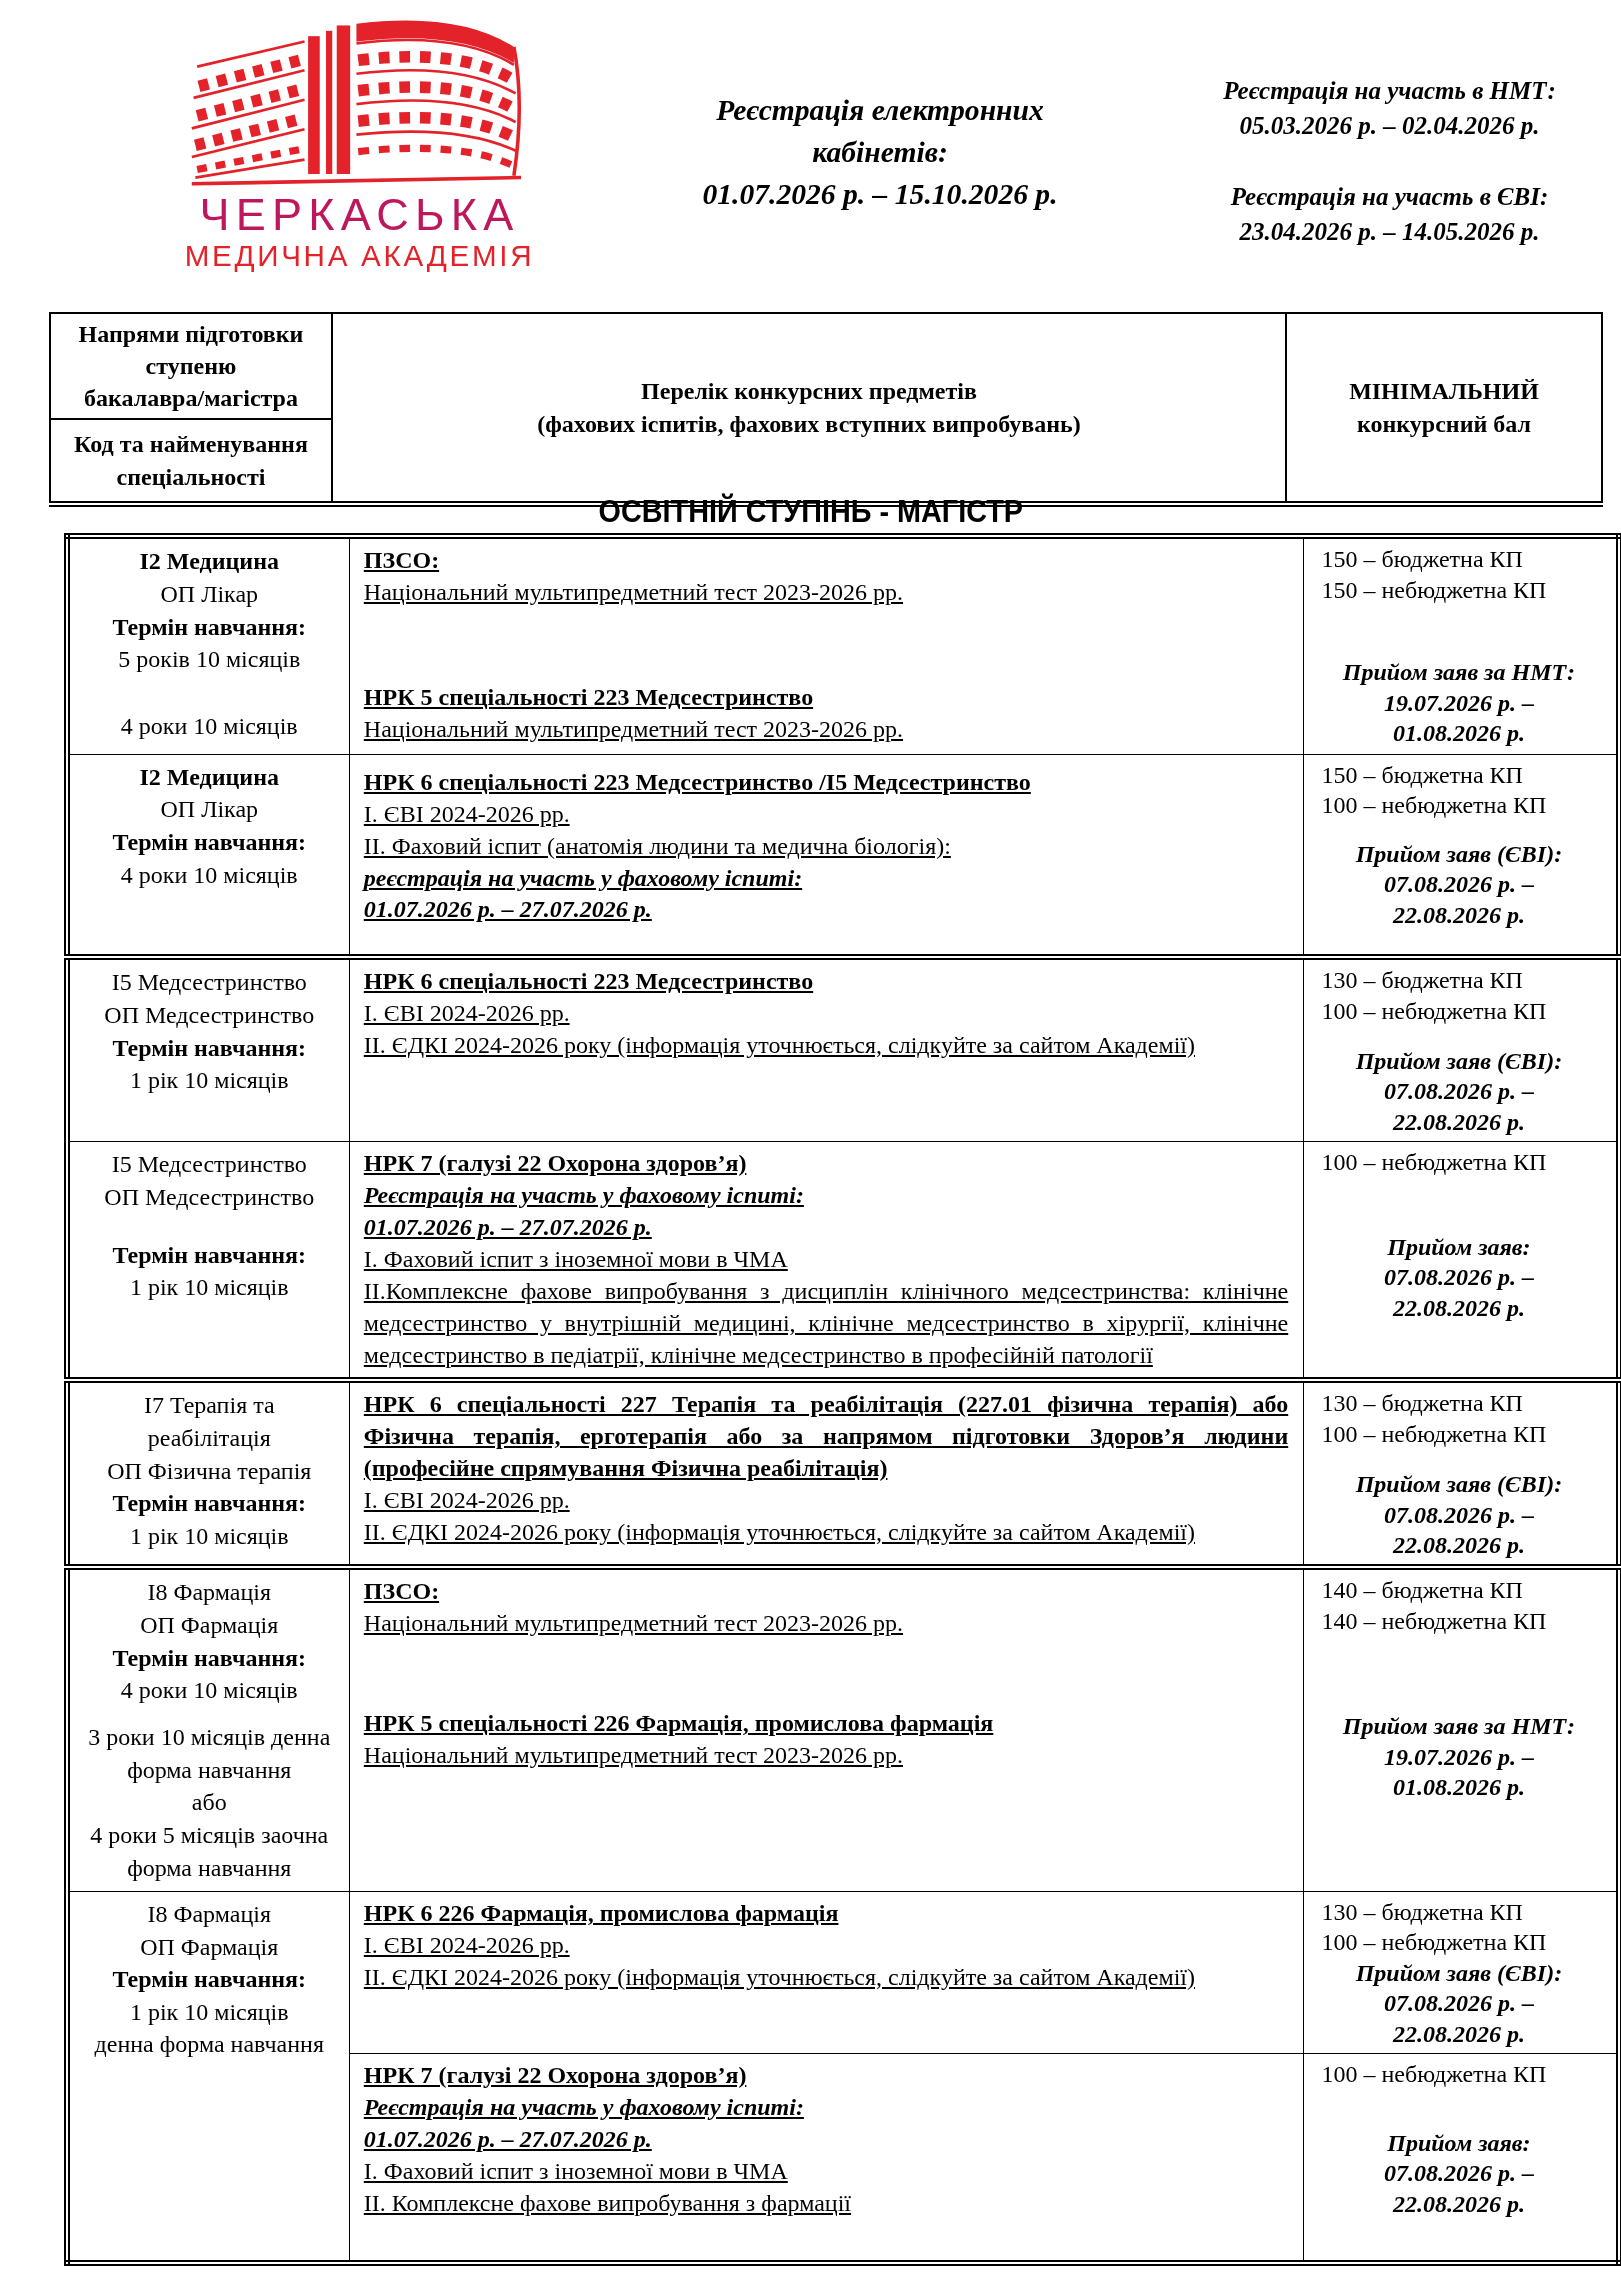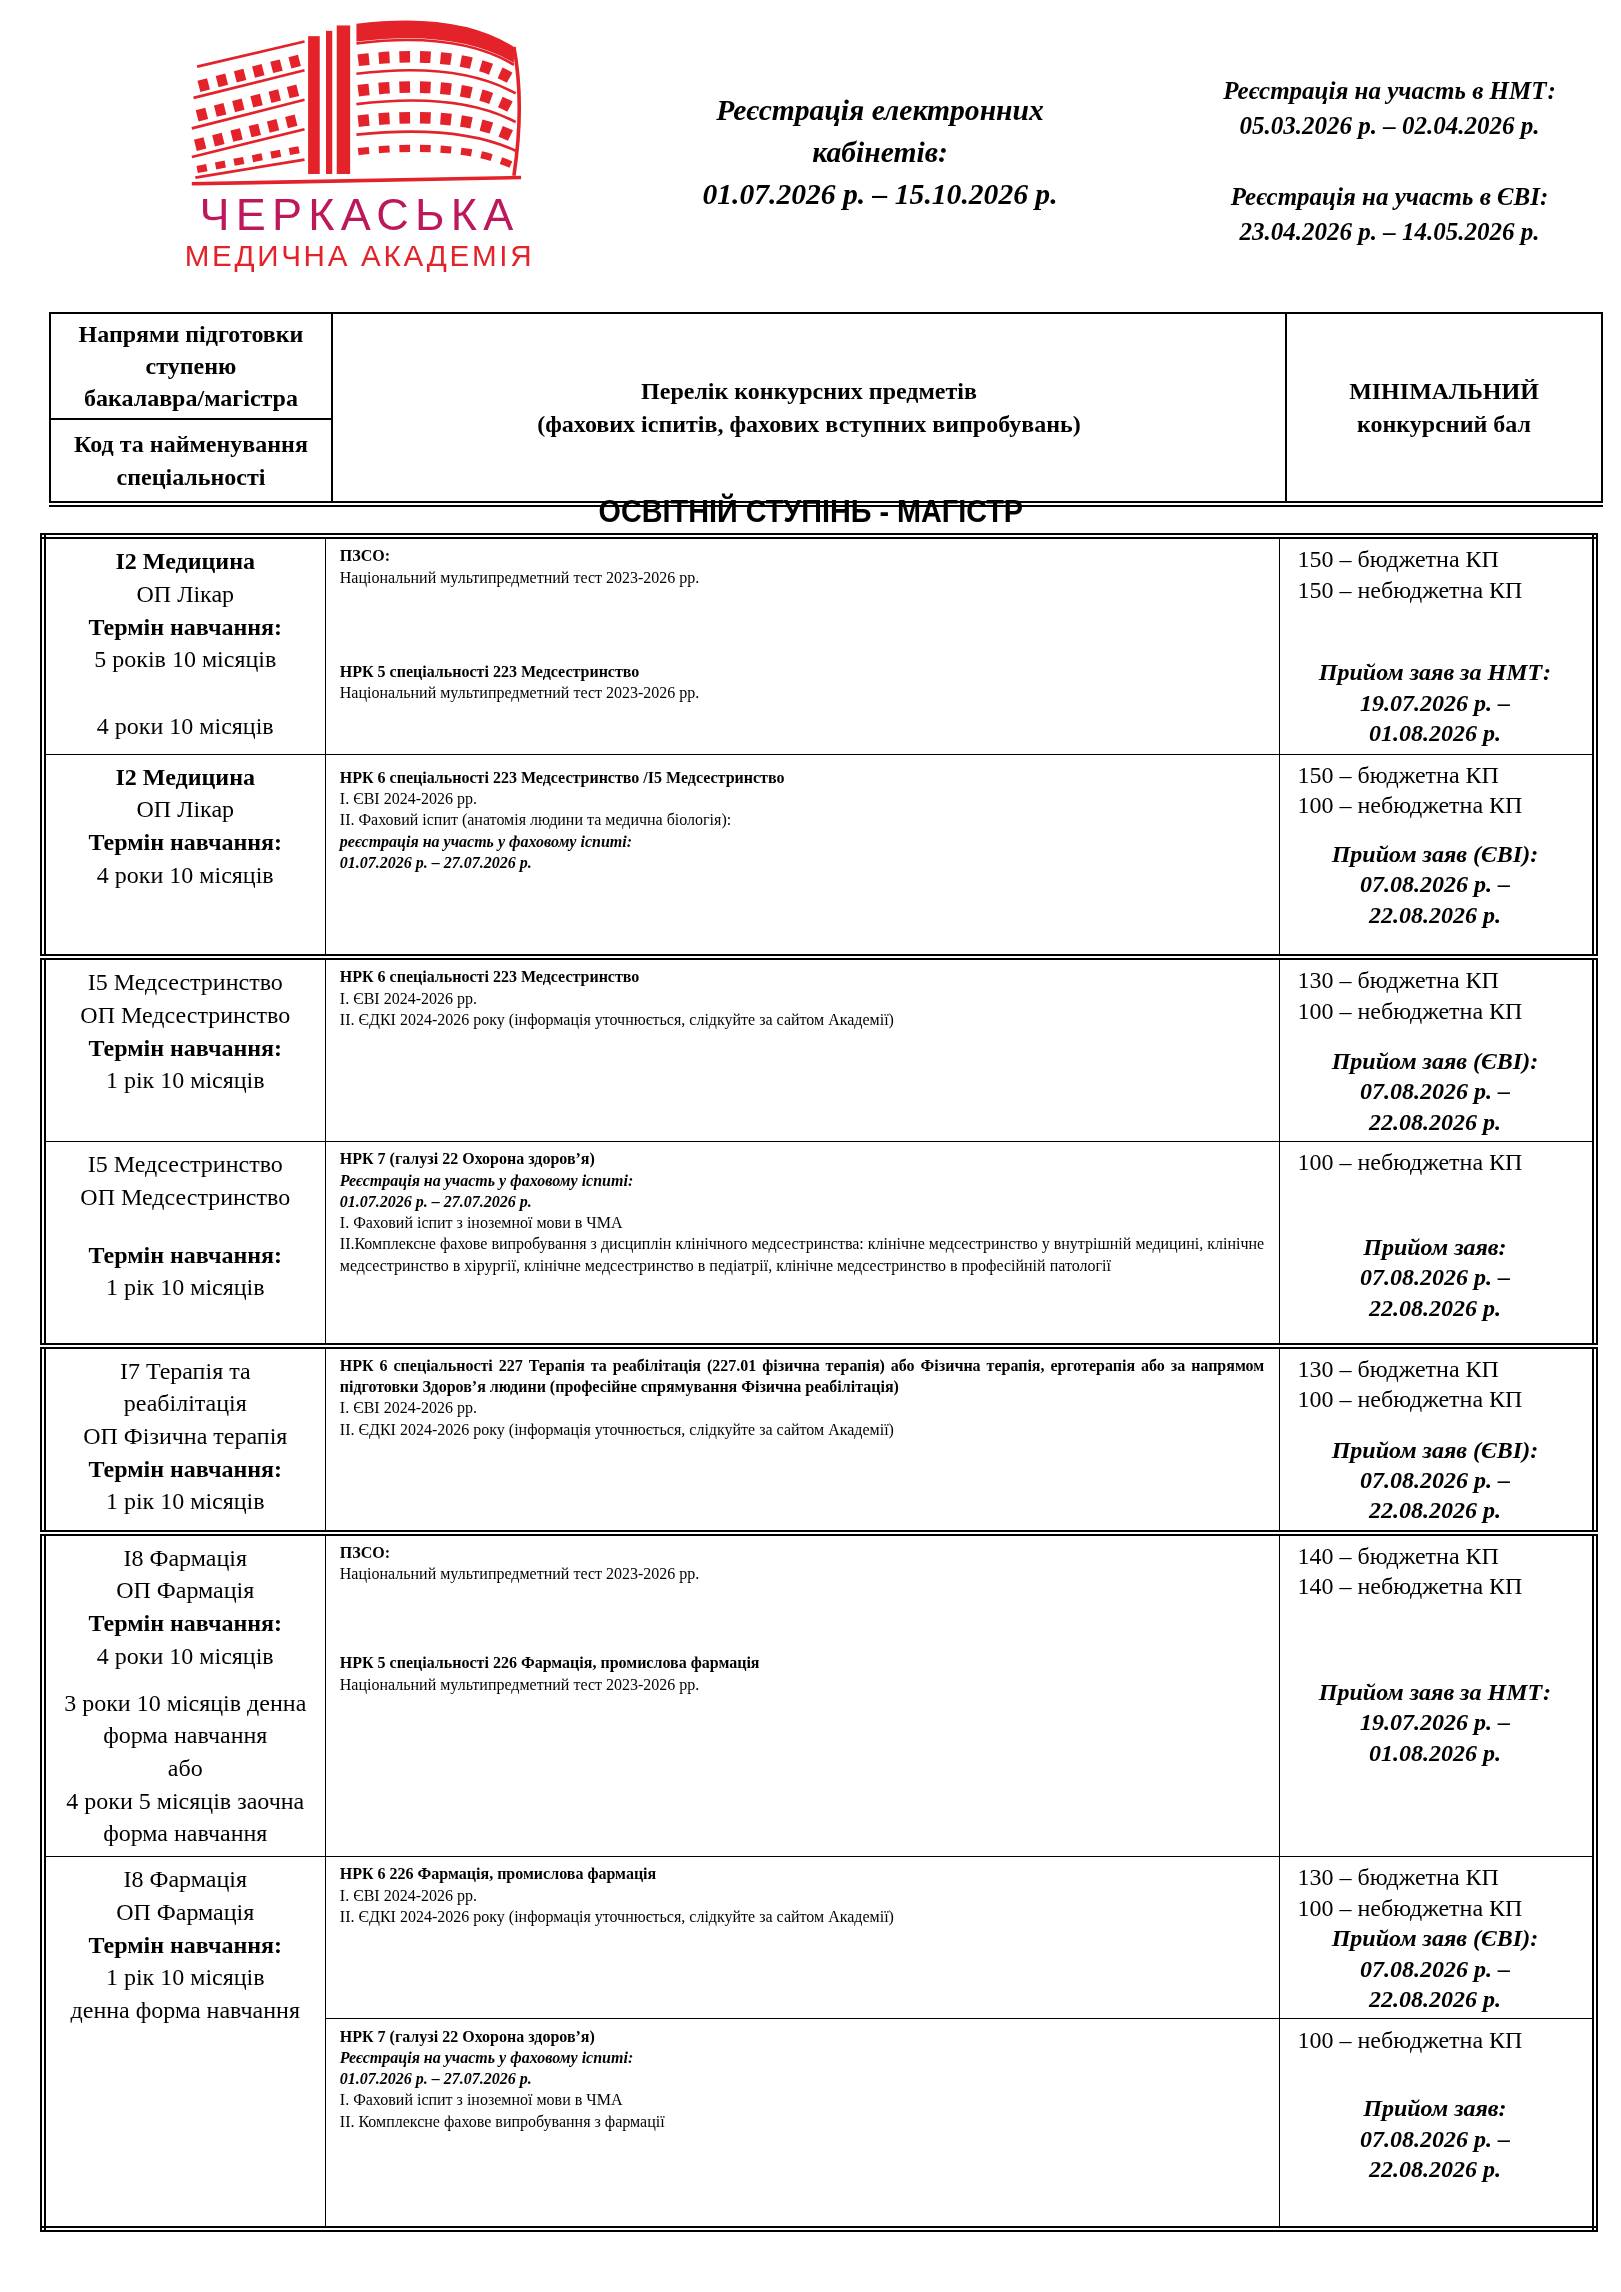--- a/index.html
+++ b/index.html
@@ -28,25 +28,25 @@
   .header-table td{ border:2.7px solid #000; vertical-align:middle; text-align:center;
                     font-weight:bold; font-size:24px; line-height:1.35; padding:3.6px 9px; }
   .header-table tr:last-child td{ border-bottom:6.3px double #000; }
 
   
   .section-title{ position:absolute; top:493px; left:0; width:100%; text-align:center; }
   .section-title span{ display:inline-block; font-family:"Liberation Sans", sans-serif;
                        font-weight:bold; font-size:32px; transform:scaleX(.9); letter-spacing:0; }
 
   
-  .main-table{ position:absolute; left:40px; top:533px; width:1552px; border:6.3px double #000; }
+  .main-table{ position:absolute; left:64px; top:533px; width:1552px; border:6.3px double #000; }
   .main-table td{ border:1.8px solid #000; vertical-align:top; }
   .main-table tr.sep-double>td{ border-bottom:6.3px double #000; }
   td.c-left{ text-align:center; font-size:24px; line-height:1.36; padding:6.3px 5.4px; }
-  td.c-mid{ font-size:16px; line-height:1.33; padding:6.3px 14.3px 5.4px 14.3px; }
+  td.c-mid{ font-size:24px; line-height:1.33; padding:6.3px 14.3px 5.4px 14.3px;text-decoration:underline; }
   td.c-right{ font-size:24px; line-height:1.27; padding:5.4px 9px 3.6px 18px; }
   .ln{ min-height:1em; }
   .ln.b{ font-weight:bold; }
   .ln.i{ font-style:italic; }
   .ln.just{ text-align:justify; }
   td.c-right .ln.ctr{ text-align:center; padding-right:10.7px; }
 </style>
 </head>
 <body>
 

